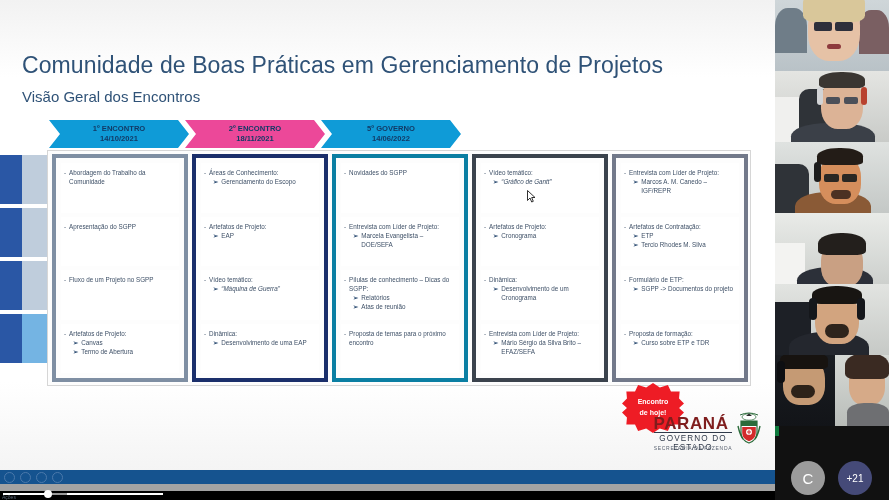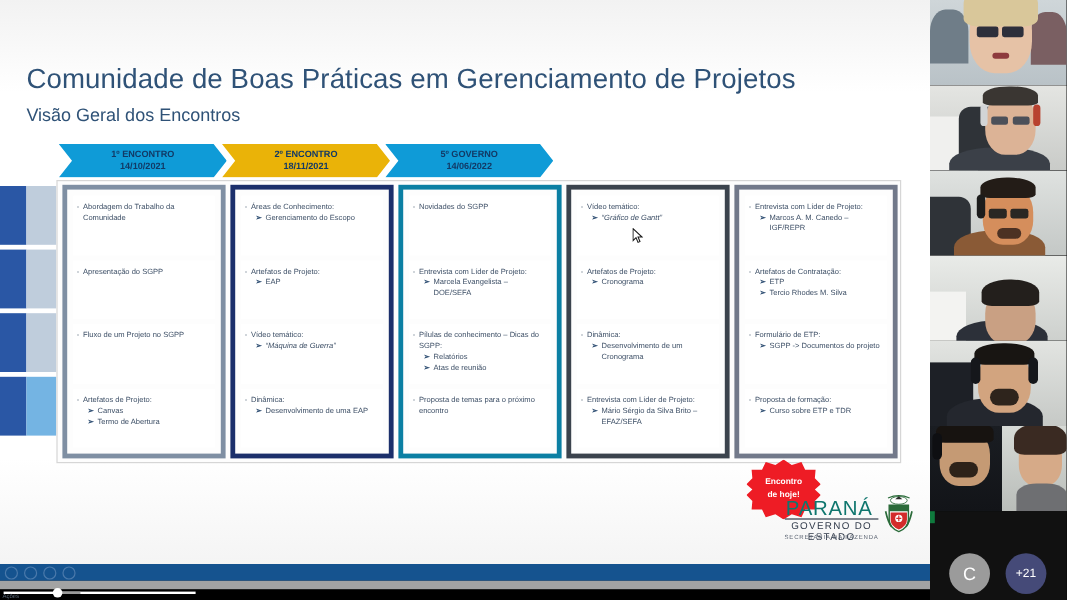--- a/index.html
+++ b/index.html
@@ -52,21 +52,21 @@
     position: relative; height: 28px; width: 140px;
     display: flex; flex-direction: column;
     align-items: center; justify-content: center;
     color: #123a66; font-size: 7.6px; font-weight: bold;
     line-height: 1.38; text-align: center;
     clip-path: polygon(0 0, calc(100% - 11px) 0, 100% 50%, calc(100% - 11px) 100%, 0 100%, 11px 50%);
     margin-right: -4px;
   }
   .chev:first-child { clip-path: polygon(0 0, calc(100% - 11px) 0, 100% 50%, calc(100% - 11px) 100%, 0 100%, 11px 50%); }
   .chev.blue { background: #0f9bd7; }
-  .chev.grey { background: #eab308; }
+  .chev.grey { background: #ec4899; }
 
   
   #frame {
     position: absolute; left: 47px; top: 150px;
     width: 704px; height: 236px;
     background: #fdfdfd; border: 1px solid #d6d6d6;
   }
   #cols { position: absolute; left: 52px; top: 154px; display: flex; gap: 4px; }
   .col {
     width: 136px; height: 228px;
@@ -105,21 +105,21 @@
     clip-path: polygon(50% 0%,61% 9%,74% 4%,79% 17%,93% 17%,92% 31%,100% 41%,92% 50%,100% 59%,92% 69%,93% 83%,79% 83%,74% 96%,61% 91%,50% 100%,39% 91%,26% 96%,21% 83%,7% 83%,8% 69%,0% 59%,8% 50%,0% 41%,8% 31%,7% 17%,21% 17%,26% 4%,39% 9%);
   }
   #badge .btxt {
     position: relative; color: #fff; font-size: 7px;
     font-weight: bold; text-align: center; line-height: 1.55;
   }
 
   
   #logo { position: absolute; left: 650px; top: 410px; width: 112px; height: 48px; }
   #logo .word { position: absolute; left: 0; top: 4px; width: 82px; text-align: center;
-    font-size: 17px; font-weight: normal; color: #0f766e; letter-spacing: .6px; }
+    font-size: 17px; font-weight: bold; color: #7f1d1d; letter-spacing: .6px; }
   #logo .gov { position: absolute; left: 0; top: 24px; width: 86px; text-align: center;
     font-size: 8.2px; color: #303a4a; letter-spacing: 1.1px; }
   #logo .sec { position: absolute; left: 0; top: 35px; width: 86px; text-align: center;
     font-size: 5px; color: #5b6472; letter-spacing: .7px; }
   #logo .rule { position: absolute; left: 4px; top: 22px; width: 78px; height: 1px; background: #303a4a; }
   #crest { position: absolute; left: 86px; top: 0; width: 26px; height: 40px; }
 
   
   #cursor { position: absolute; left: 527px; top: 190px; width: 9px; height: 13px; }
 

